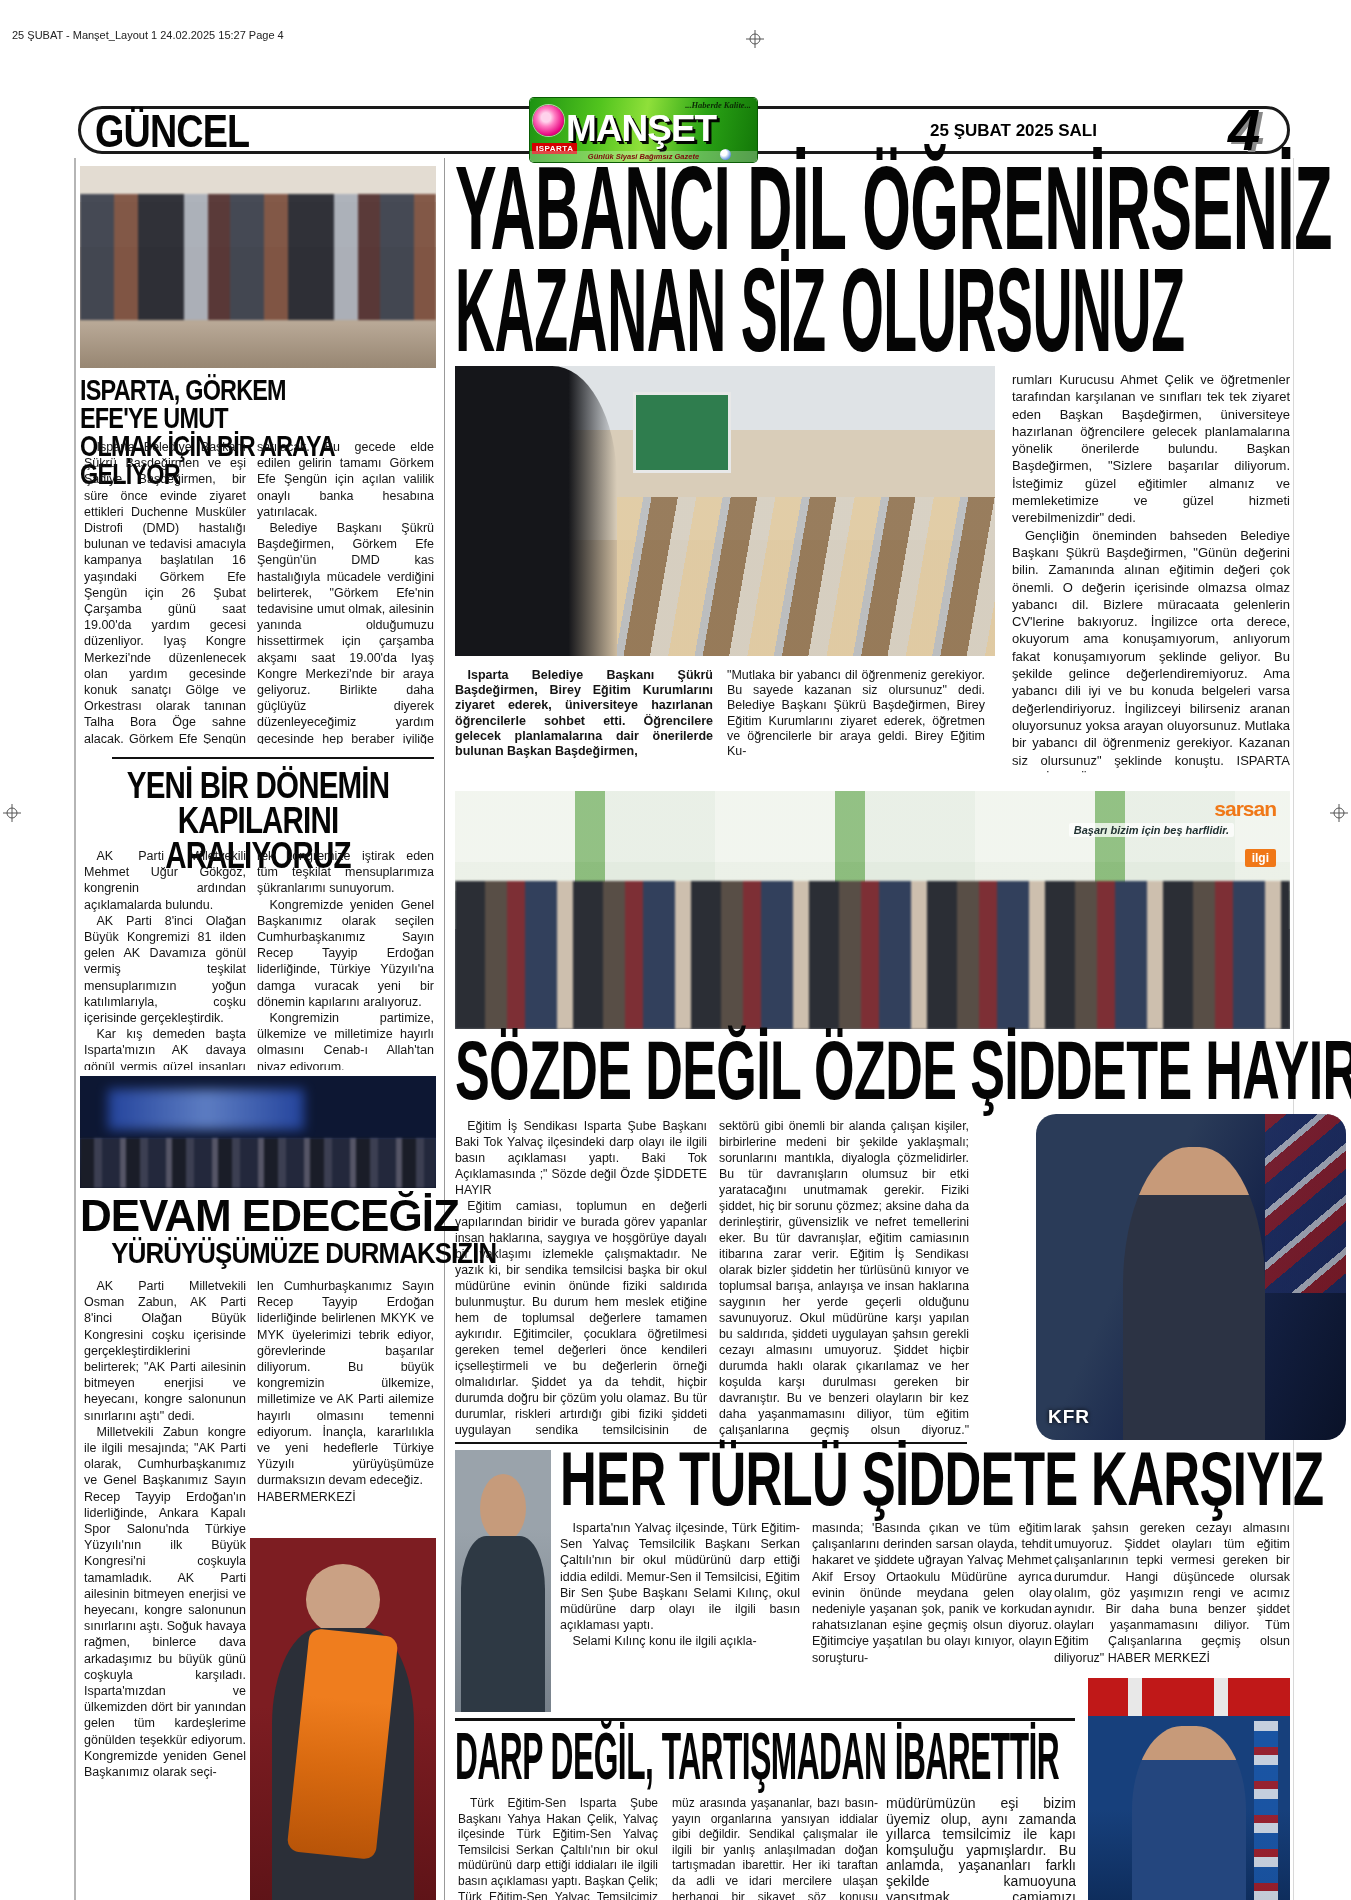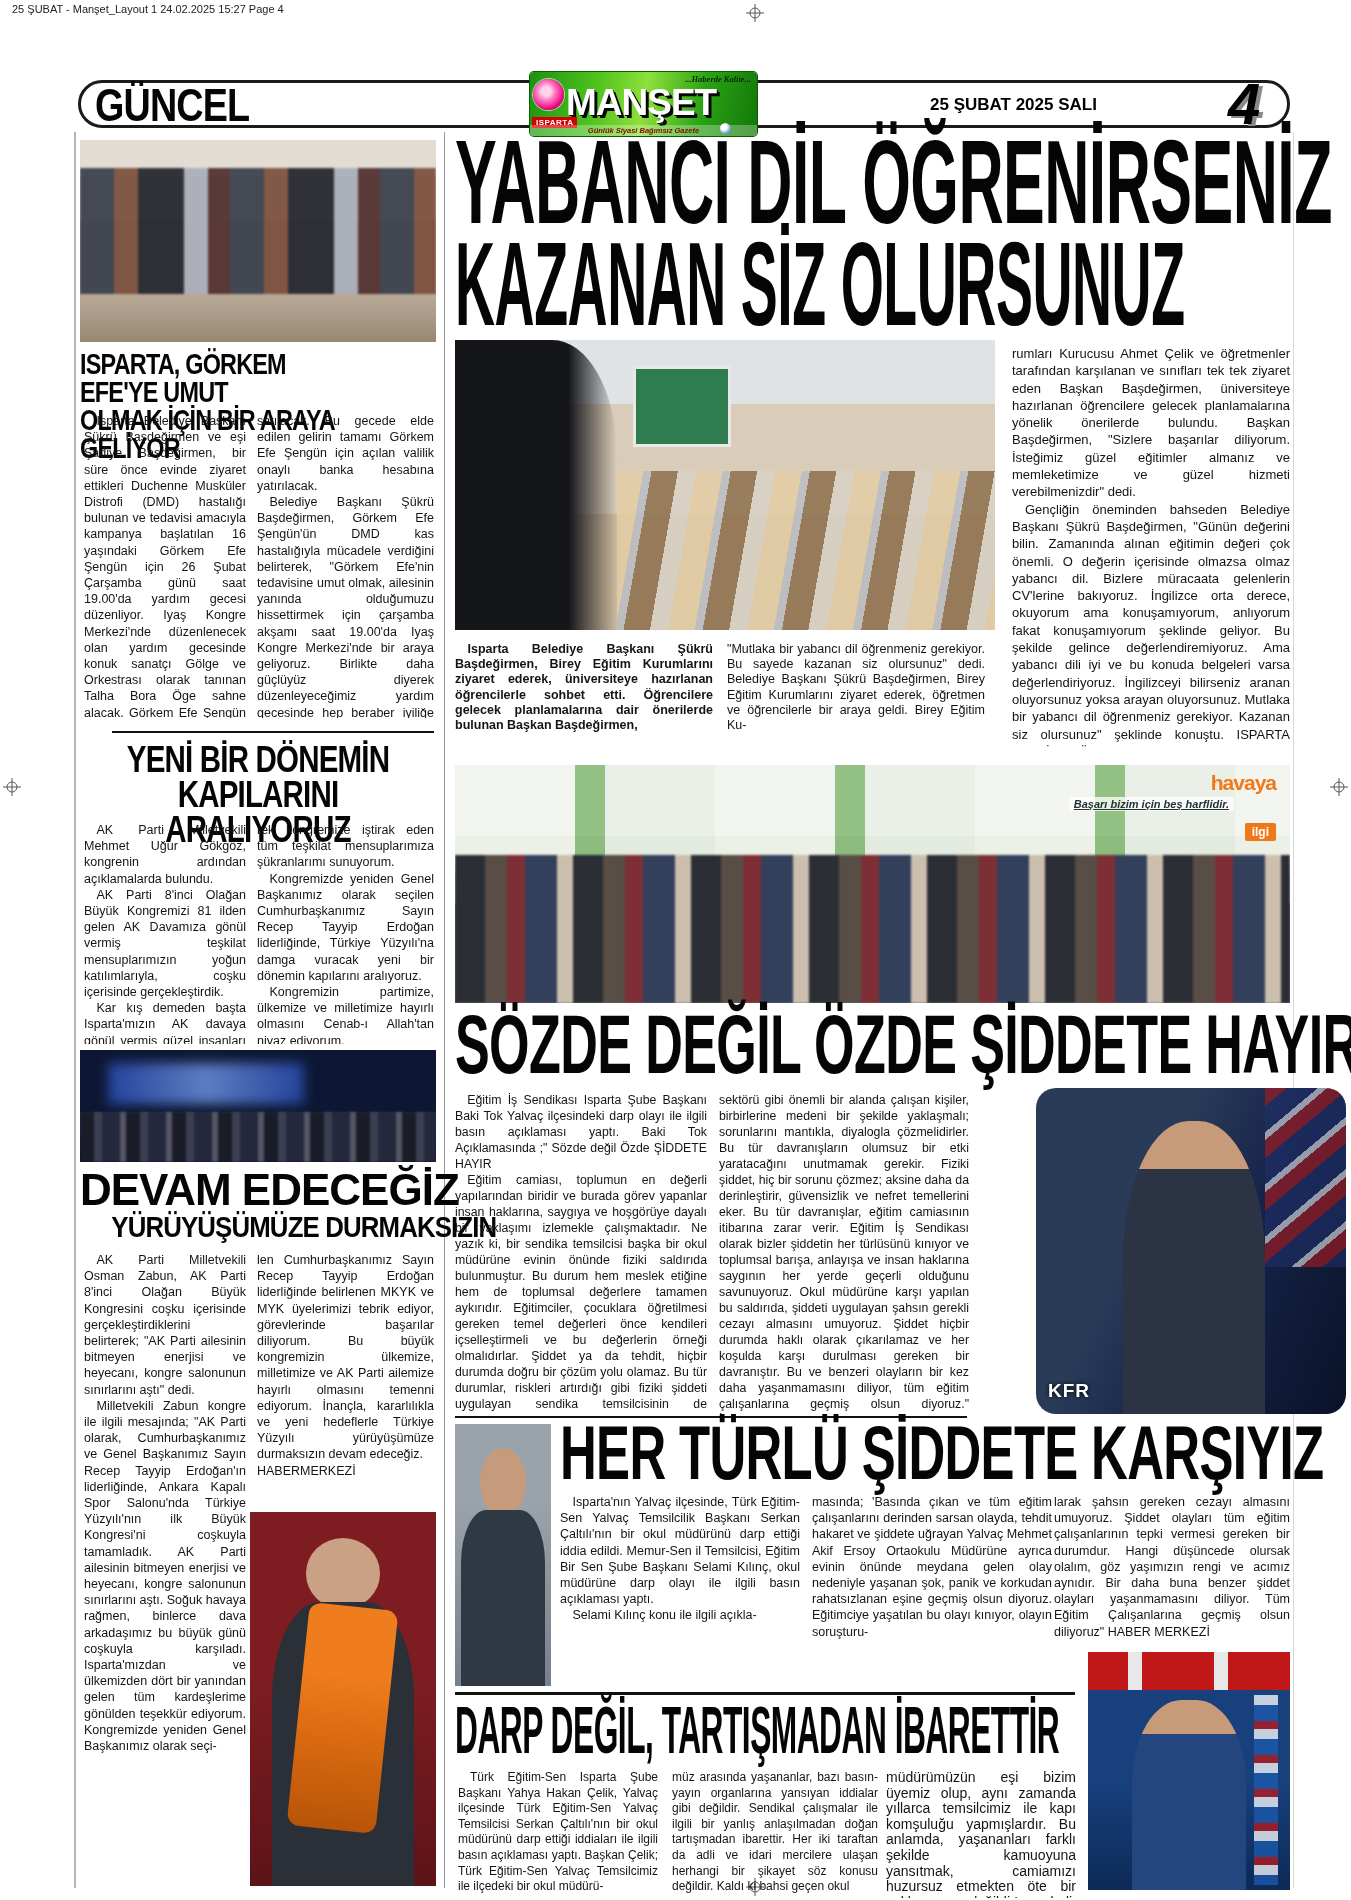--- a/index.html
+++ b/index.html
@@ -1,18 +1,18 @@
 <!DOCTYPE html>
 <html><head>
 <meta charset="utf-8">
 <style>
   html,body{margin:0;padding:0;background:#ffffff;}
   .page{position:relative;width:1351px;height:1900px;background:#fff;overflow:hidden;
         font-family:"Liberation Sans",sans-serif;color:#111;}
-  .abs{position:absolute;box-sizing:border-box;}
+  .abs{position:absolute;box-sizing:border-box;margin-top:26px;}
   
   .print-header{font:11px "Liberation Sans",sans-serif;color:#222;}
   .regmark svg{display:block;}
   .vrule{background:#999;}
   .hrule{background:#111;}
   
   .masthead-bar{border:3px solid #1a1a1a;border-radius:26px;background:#fff;}
   .guncel{font-weight:900;color:#050505;}
   .mdate{font:bold 17px "Liberation Sans",sans-serif;letter-spacing:0px;color:#000;}
   .pagenum{font-weight:900;font-style:italic;color:#000;text-shadow:4px 2px 0 #8a8a8a;}
@@ -79,21 +79,21 @@
   .ph-yahya{background:linear-gradient(180deg,#17407c 0 55%,#0d2a57 100%);}
   .ph-yahya .band{position:absolute;left:0;top:0;width:100%;height:16%;
       background:repeating-linear-gradient(90deg,#c01818 0 40px,#e8e8e8 40px 54px,#c01818 54px 86px);}
   .ph-yahya .fig{position:absolute;left:22%;top:20%;width:56%;height:80%;border-radius:44% 44% 0 0;
       background:linear-gradient(180deg,#c79a79 0 18%,#24467e 18% 100%);}
   .ph-yahya .stripe{position:absolute;right:6%;top:18%;width:12%;height:80%;opacity:.75;
       background:repeating-linear-gradient(180deg,#fff 0 10px,#1b5bb0 10px 26px,#c01818 26px 34px);}
   
   .birey-logo{position:absolute;font-weight:900;color:#f07818;font-size:21px;letter-spacing:-1px;}
   .birey-slogan{position:absolute;font:italic 600 11px "Liberation Sans",sans-serif;color:#233;
-                background:rgba(255,255,255,.75);padding:1px 5px;border-radius:2px;text-decoration:underline;}
+                background:rgba(255,255,255,.75);padding:1px 5px;border-radius:2px;}
   .ilgi-box{position:absolute;background:#f07818;color:#fff;font:bold 12px "Liberation Sans",sans-serif;
             padding:2px 7px;border-radius:2px;}
   .capt{font-size:12.5px;line-height:15.2px;}
 </style>
 </head>
 <body>
 
 <div class="page">
 
   <div class="abs print-header" style="left:12px;top:3px;">25 ŞUBAT - Manşet_Layout 1  24.02.2025  15:27  Page 4</div>
@@ -204,21 +204,21 @@
     <div class="desks"></div>
   </div>
   <div class="abs bt capt" style="left:455px;top:642px;width:258px;height:116px;font-weight:bold;"> Isparta Belediye Başkanı Şükrü Başdeğirmen, Birey Eğitim Kurumlarını ziyaret ederek, üniversiteye hazırlanan öğrencilerle sohbet etti. Öğrencilere gelecek planlamalarına dair önerilerde bulunan Başkan Başdeğirmen,</div>
   <div class="abs bt capt" style="left:727px;top:642px;width:258px;height:116px;">"Mutlaka bir yabancı dil öğrenmeniz gerekiyor. Bu sayede kazanan siz olursunuz" dedi. Belediye Başkanı Şükrü Başdeğirmen, Birey Eğitim Kurumlarını ziyaret ederek, öğretmen ve öğrencilerle bir araya geldi. Birey Eğitim Ku-</div>
   <div class="abs bt" style="left:1012px;top:345px;width:278px;height:402px;font-size:13px;line-height:17.3px;">rumları Kurucusu Ahmet Çelik ve öğretmenler tarafından karşılanan ve sınıfları tek tek ziyaret eden Başkan Başdeğirmen, üniversiteye hazırlanan öğrencilere gelecek planlamalarına yönelik önerilerde bulundu. Başkan Başdeğirmen, "Sizlere başarılar diliyorum. İsteğimiz güzel eğitimler almanız ve memleketimize ve güzel hizmeti verebilmenizdir" dedi.
  Gençliğin öneminden bahseden Belediye Başkanı Şükrü Başdeğirmen, "Günün değerini bilin. Zamanında alınan eğitimin değeri çok önemli. O değerin içerisinde olmazsa olmaz yabancı dil. Bizlere müracaata gelenlerin CV'lerine bakıyoruz. İngilizce orta derece, okuyorum ama konuşamıyorum, anlıyorum fakat konuşamıyorum şeklinde geliyor. Bu şekilde gelince değerlendiremiyoruz. Ama yabancı dili iyi ve bu konuda belgeleri varsa değerlendiriyoruz. İngilizceyi bilirseniz aranan oluyorsunuz yoksa arayan oluyorsunuz. Mutlaka bir yabancı dil öğrenmeniz gerekiyor. Kazanan siz olursunuz" şeklinde konuştu. ISPARTA BLEDİYE BÜLTEN</div>
 
   <div class="abs photo ph-group" style="left:455px;top:765px;width:835px;height:238px;">
     <div class="bldg"></div>
     <div class="crowd"></div>
-    <span class="birey-logo" style="right:14px;top:6px;">havaya</span>
+    <span class="birey-logo" style="right:14px;top:6px;">sarsan</span>
     <span class="birey-slogan" style="right:56px;top:32px;">Başarı bizim için beş harflidir.</span>
     <span class="ilgi-box" style="right:14px;top:58px;">ilgi</span>
   </div>
 
   <div class="abs hl" style="left:455px;top:1008px;">
     <span class="sx" style="font-size:84px;line-height:72px;transform:scaleX(.62);">SÖZDE DEĞİL ÖZDE ŞİDDETE HAYIR</span>
   </div>
   <div class="abs bt" style="left:455px;top:1092px;width:252px;height:322px;font-size:12.3px;line-height:16px;"> Eğitim İş Sendikası Isparta Şube Başkanı Baki Tok Yalvaç ilçesindeki darp olayı ile ilgili basın açıklaması yaptı. Baki Tok Açıklamasında ;" Sözde değil Özde ŞİDDETE HAYIR
  Eğitim camiası, toplumun en değerli yapılarından biridir ve burada görev yapanlar insan haklarına, saygıya ve hoşgörüye dayalı bir yaklaşımı izlemekle çalışmaktadır. Ne yazık ki, bir sendika temsilcisi başka bir okul müdürüne evinin önünde fiziki saldırıda bulunmuştur. Bu durum hem meslek etiğine hem de toplumsal değerlere tamamen aykırıdır. Eğitimciler, çocuklara öğretilmesi gereken temel değerleri önce kendileri içselleştirmeli ve bu değerlerin örneği olmalıdırlar. Şiddet ya da tehdit, hiçbir durumda doğru bir çözüm yolu olamaz. Bu tür durumlar, riskleri artırdığı gibi fiziki şiddeti uygulayan sendika temsilcisinin de güvenirliğini, inandırıcılığını sorgulatır. Bununla birlikte eğitimci kişiliği de toplum nezdinde sorgulanır hale gelir. Eğitim</div>
   <div class="abs bt" style="left:719px;top:1092px;width:250px;height:322px;font-size:12.3px;line-height:16px;">sektörü gibi önemli bir alanda çalışan kişiler, birbirlerine medeni bir şekilde yaklaşmalı; sorunlarını mantıkla, diyalogla çözmelidirler. Bu tür davranışların olumsuz bir etki yaratacağını unutmamak gerekir. Fiziki şiddet, hiç bir sorunu çözmez; aksine daha da derinleştirir, güvensizlik ve nefret temellerini eker. Bu tür davranışlar, eğitim camiasının itibarına zarar verir. Eğitim İş Sendikası olarak bizler şiddetin her türlüsünü kınıyor ve toplumsal barışa, anlayışa ve insan haklarına saygının her yerde geçerli olduğunu savunuyoruz. Okul müdürüne karşı yapılan bu saldırıda, şiddeti uygulayan şahsın gerekli cezayı almasını umuyoruz. Şiddet hiçbir durumda haklı olarak çıkarılamaz ve her koşulda karşı durulması gereken bir davranıştır. Bu ve benzeri olayların bir kez daha yaşanmamasını diliyor, tüm eğitim çalışanlarına geçmiş olsun diyoruz." İfadelerine yer verdi.

